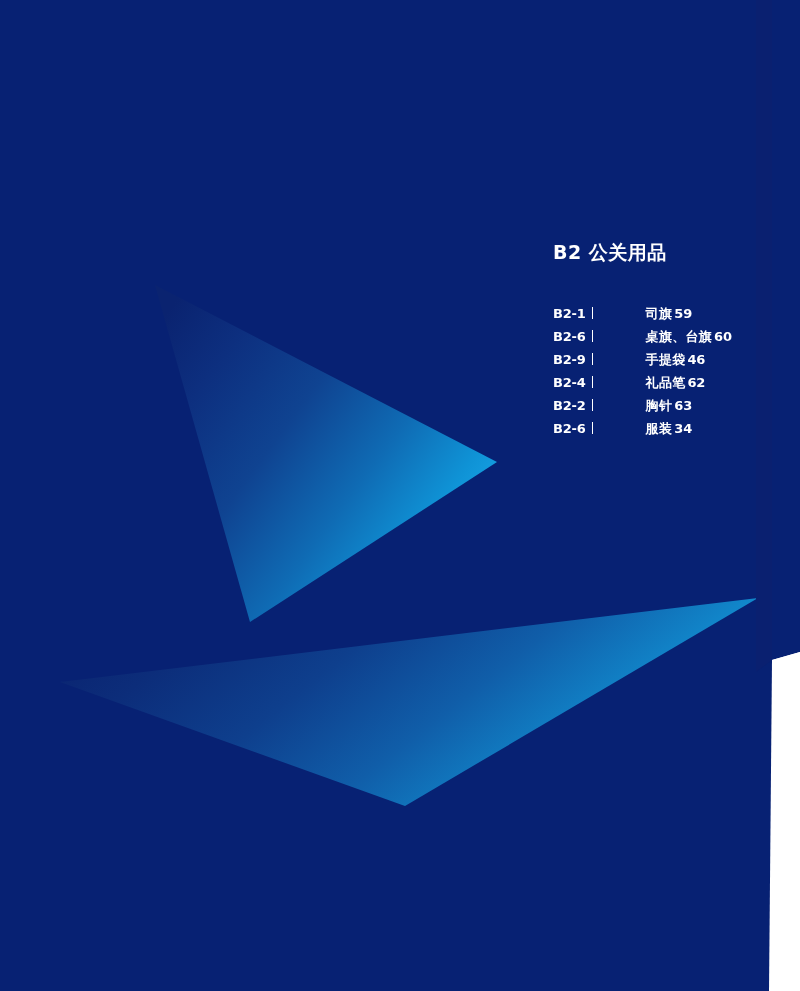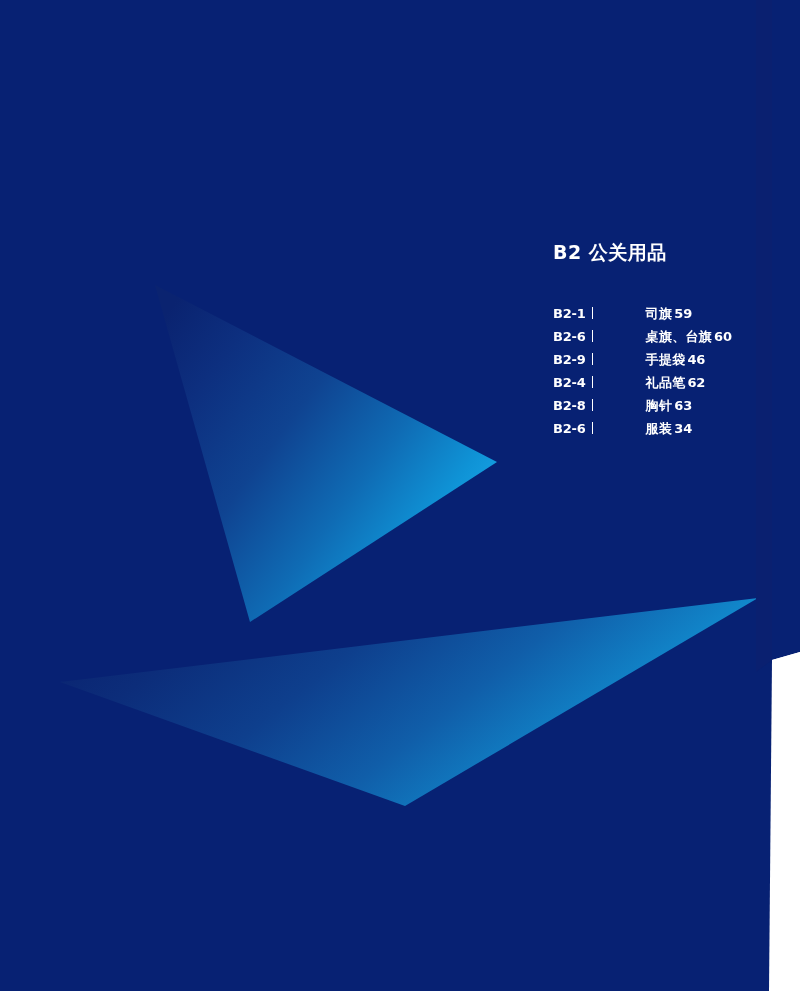--- a/index.html
+++ b/index.html
@@ -208,21 +208,21 @@
 
       <li class="toc-row">
         <span class="toc-code">B2-4</span>
         <span class="toc-sep"></span>
         <span class="toc-name">礼品笔</span>
         <span class="toc-dots"></span>
         <span class="toc-page">62</span>
       </li>
 
       <li class="toc-row">
-        <span class="toc-code">B2-8</span>
+        <span class="toc-code">B2-2</span>
         <span class="toc-sep"></span>
         <span class="toc-name">胸针</span>
         <span class="toc-dots"></span>
         <span class="toc-page">63</span>
       </li>
 
       <li class="toc-row">
         <span class="toc-code">B2-6</span>
         <span class="toc-sep"></span>
         <span class="toc-name">服装</span>

